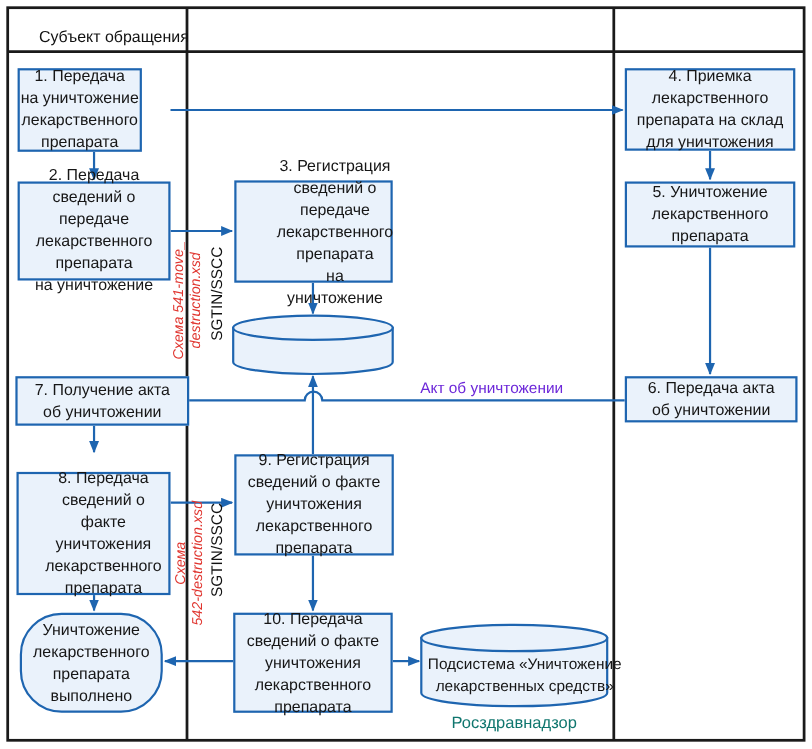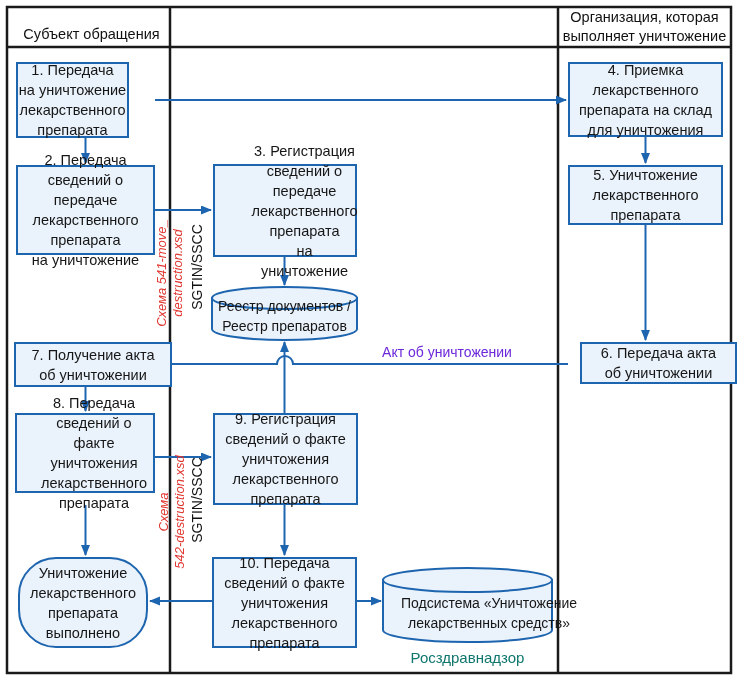--- a/index.html
+++ b/index.html
@@ -78,23 +78,21 @@
     </g>
 
     <g stroke="#1e65b0" stroke-width="2" fill="#eaf2fb">
       <path d="M212 298 L212 329 A72.5 11 0 0 0 357 329 L357 298 Z"></path>
       <ellipse cx="284.5" cy="298" rx="72.5" ry="11"></ellipse>
       <path d="M383 580 L383 630 A84.5 12 0 0 0 552 630 L552 580 Z"></path>
       <ellipse cx="467.5" cy="580" rx="84.5" ry="12"></ellipse>
     </g>
   </svg>
 
-  <div class="abs lane-header" style="left:10px;top:7px;width:163px;height:54px;border-radius:12px;">Субъект обращения</div>
-  <div class="abs lane-header" style="left:558px;top:7px;width:173px;height:40px;">Организация, которая
-выполняет уничтожение</div>
+  <div class="abs lane-header" style="left:22px;top:7px;width:163px;height:54px;border-radius:12px;">Субъект обращения</div>
 
   <div class="abs node" style="left:16px;top:62px;width:113px;height:76px;">1. Передача
 на уничтожение
 лекарственного
 препарата</div>
   <div class="abs node" style="left:16px;top:165px;width:139px;height:90px;">2. Передача
 сведений о передаче
 лекарственного
 препарата
 на уничтожение</div>
@@ -103,47 +101,45 @@
 лекарственного
 препарата
 на уничтожение</div>
   <div class="abs node" style="left:568px;top:62px;width:155px;height:75px;">4. Приемка
 лекарственного
 препарата на склад
 для уничтожения</div>
   <div class="abs node" style="left:568px;top:165px;width:155px;height:60px;">5. Уничтожение
 лекарственного
 препарата</div>
-  <div class="abs node" style="left:580px;top:342px;width:157px;height:42px;">6. Передача акта
+  <div class="abs node" style="left:568px;top:342px;width:157px;height:42px;">6. Передача акта
 об уничтожении</div>
   <div class="abs node" style="left:14px;top:342px;width:158px;height:45px;">7. Получение акта
 об уничтожении</div>
-  <div class="abs node" style="left:15px;top:413px;width:140px;height:80px;padding-left:18px;">8. Передача
+  <div class="abs node" style="left:15px;top:429px;width:140px;height:112px;padding-left:18px;">8. Передача
 сведений о факте
 уничтожения
 лекарственного
 препарата</div>
   <div class="abs node" style="left:213px;top:413px;width:145px;height:92px;">9. Регистрация
 сведений о факте
 уничтожения
 лекарственного
 препарата</div>
   <div class="abs node" style="left:212px;top:557px;width:145px;height:91px;">10. Передача
 сведений о факте
 уничтожения
 лекарственного
 препарата</div>
   <div class="abs node terminator" style="left:18px;top:557px;width:130px;height:91px;">Уничтожение
 лекарственного
 препарата
 выполнено</div>
 
-  <div class="abs cyl-label" style="left:214px;top:294px;width:141px;height:44px;">Реестр документов /
-Реестр препаратов</div>
-  <div class="abs cyl-label" style="left:385px;top:592px;width:184px;height:42px;padding-left:12px;">Подсистема «Уничтожение
+  <div class="abs cyl-label" style="left:385px;top:592px;width:184px;height:42px;">Подсистема «Уничтожение
 лекарственных средств»</div>
   <div class="abs caption" style="left:395px;top:649px;width:145px;">Росздравнадзор</div>
 
   <div class="abs edge-label" style="left:377px;top:344px;width:140px;">Акт об уничтожении</div>
 
   <div class="abs vlabel schema-red" style="left:110px;top:255px;width:120px;height:36px;">Схема 541-move_
 destruction.xsd</div>
   <div class="abs vlabel sgtin" style="left:152px;top:258px;width:90px;height:18px;">SGTIN/SSCC</div>
 
   <div class="abs vlabel schema-red" style="left:107px;top:495px;width:130px;height:34px;">Схема

